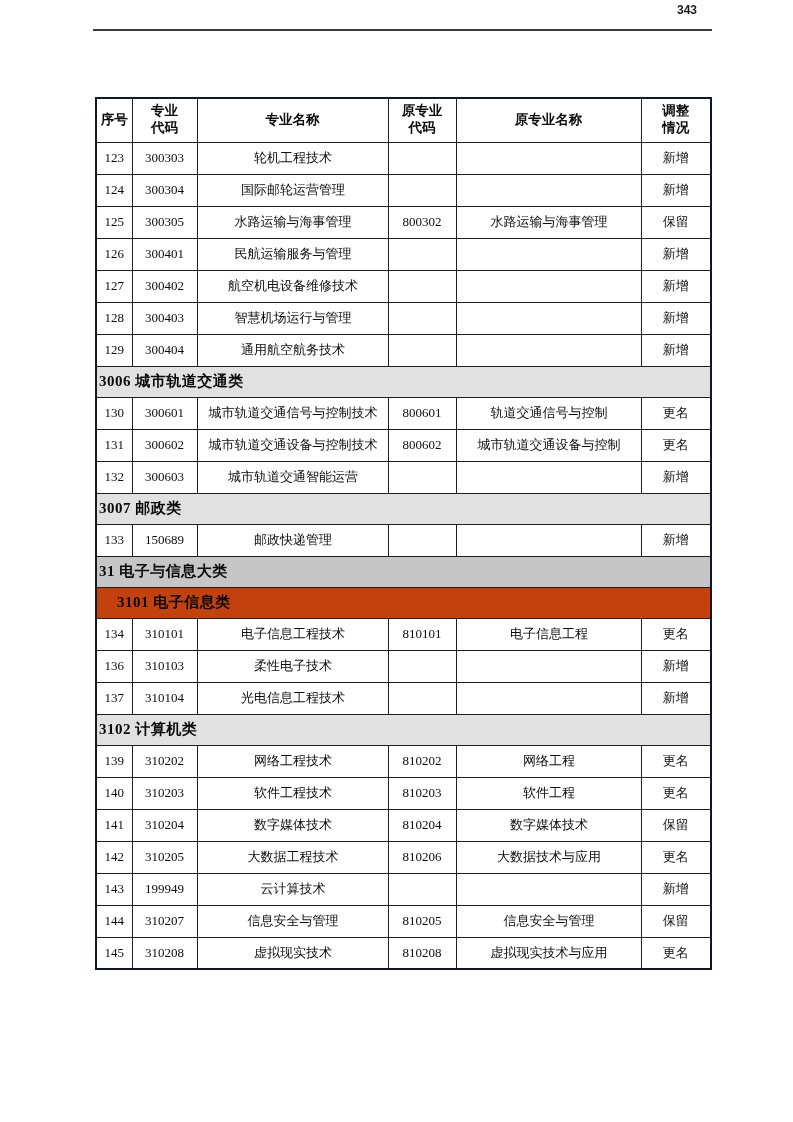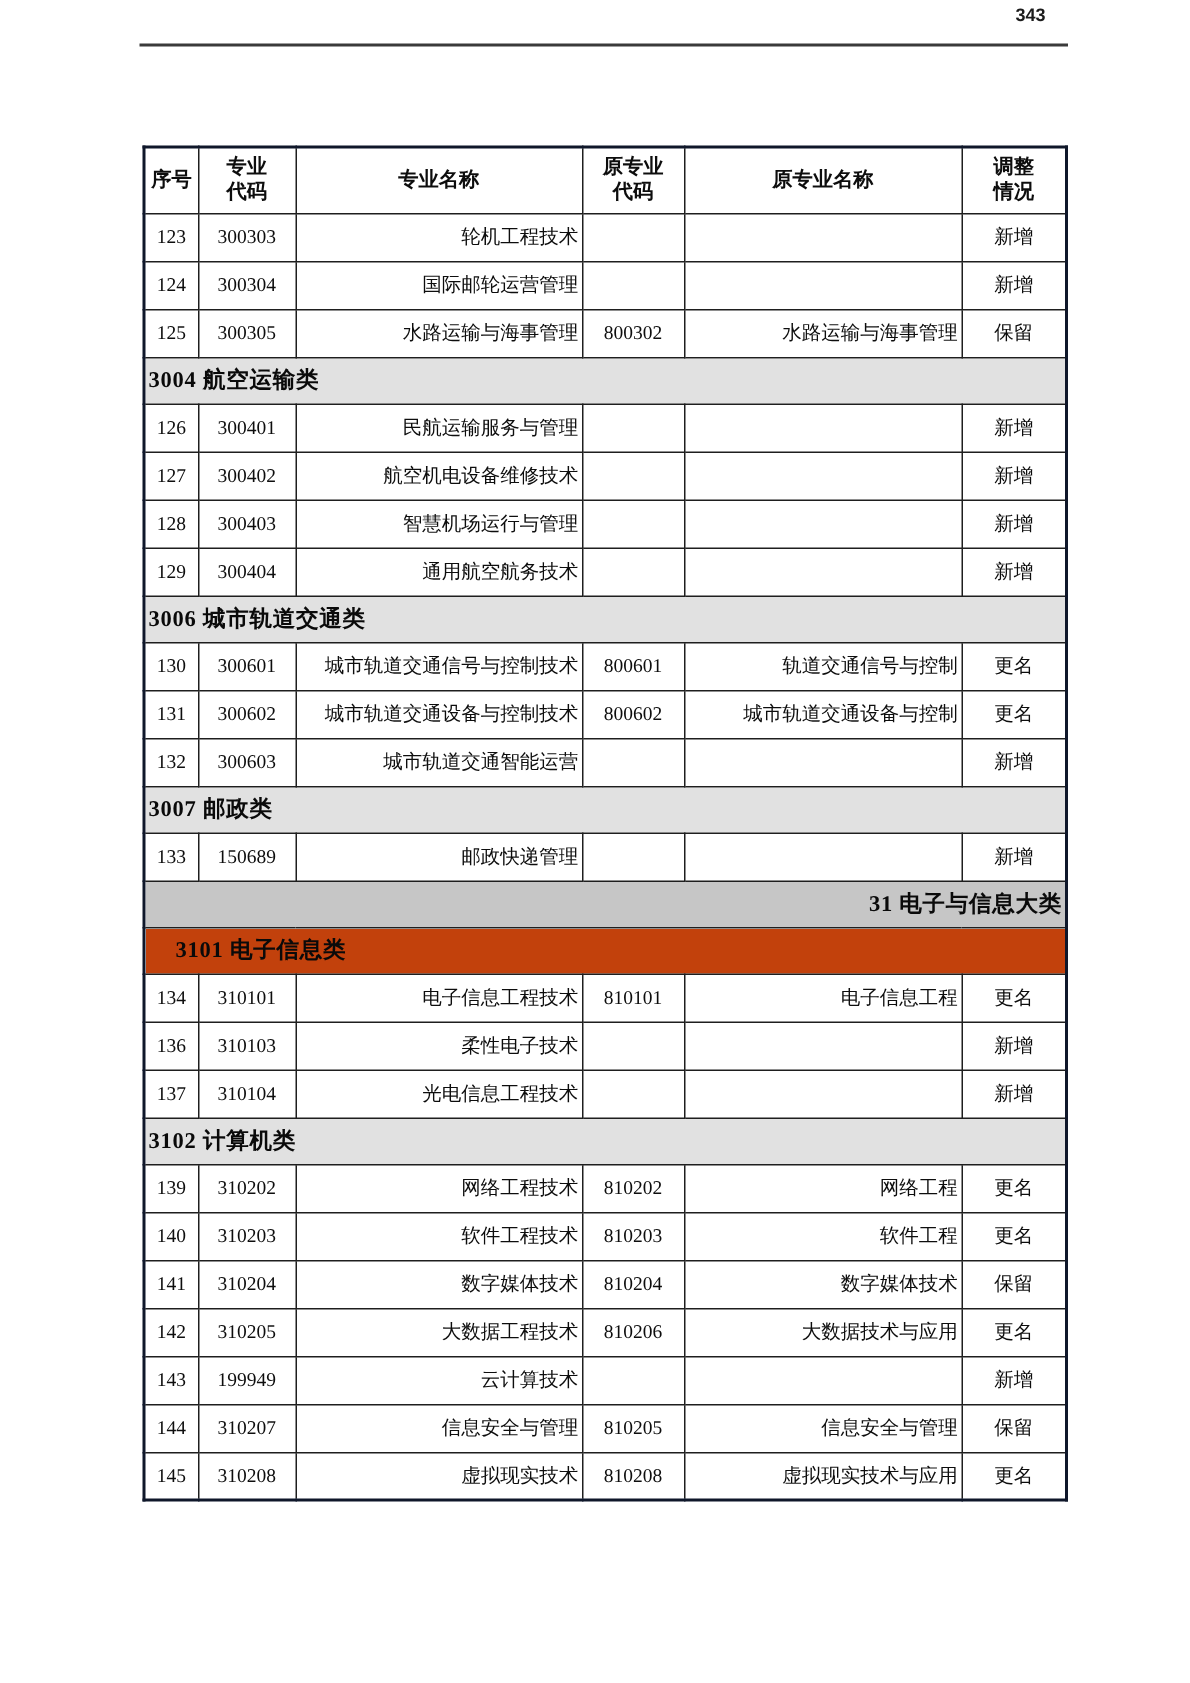--- a/index.html
+++ b/index.html
@@ -70,36 +70,36 @@
   }
   tr.data-row td {
     font-size: 13px;
     color: #0d0d0d;
     padding: 0;
     text-align: center;
     line-height: 1.1;
   }
   tr.data-row td.col-2,
   tr.data-row td.col-4 {
-    text-align: right;
+    text-align: center;
     padding: 0 2px 0 3px;
   }
   tr.section-sub, tr.section-major, tr.section-plain {
     height: 31px;
   }
   tr.section-sub td, tr.section-major td, tr.section-plain td {
     font-size: 15px;
     font-weight: bold;
     text-align: left;
     padding: 0 2px 0 2px;
     color: #0a0a0a;
     letter-spacing: 0.5px;
   }
   tr.section-sub td   { background: var(--section-sub-bg, #e1e1e1); }
-  tr.section-major td { background: var(--section-major-bg, #c6c6c6); text-align: right; }
+  tr.section-major td { background: var(--section-major-bg, #c6c6c6); }
   tr.section-plain td { background: #c2410c; padding-left: 20px; }
 </style>
 </head>
 <body>
 
 <div class="page">
   <div class="page-number">343</div>
   <div class="header-rule"></div>
 
   <table class="majors-table">
@@ -142,23 +142,20 @@
           <td class="col-5">新增</td>
         </tr>
         <tr class="data-row">
           <td class="col-0">125</td>
           <td class="col-1">300305</td>
           <td class="col-2">水路运输与海事管理</td>
           <td class="col-3">800302</td>
           <td class="col-4">水路运输与海事管理</td>
           <td class="col-5">保留</td>
         </tr>
-        <tr class="section-sub">
-          <td colspan="6">3004 航空运输类</td>
-        </tr>
         <tr class="data-row">
           <td class="col-0">126</td>
           <td class="col-1">300401</td>
           <td class="col-2">民航运输服务与管理</td>
           <td class="col-3"></td>
           <td class="col-4"></td>
           <td class="col-5">新增</td>
         </tr>
         <tr class="data-row">
           <td class="col-0">127</td>

